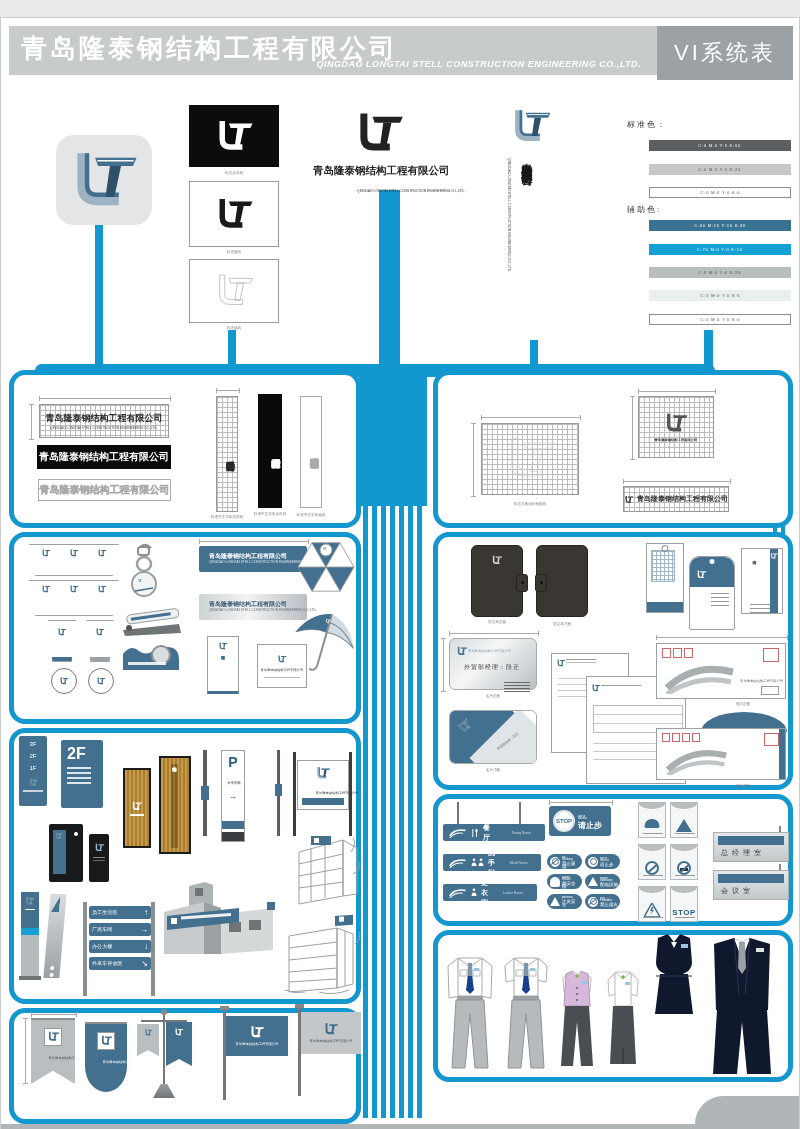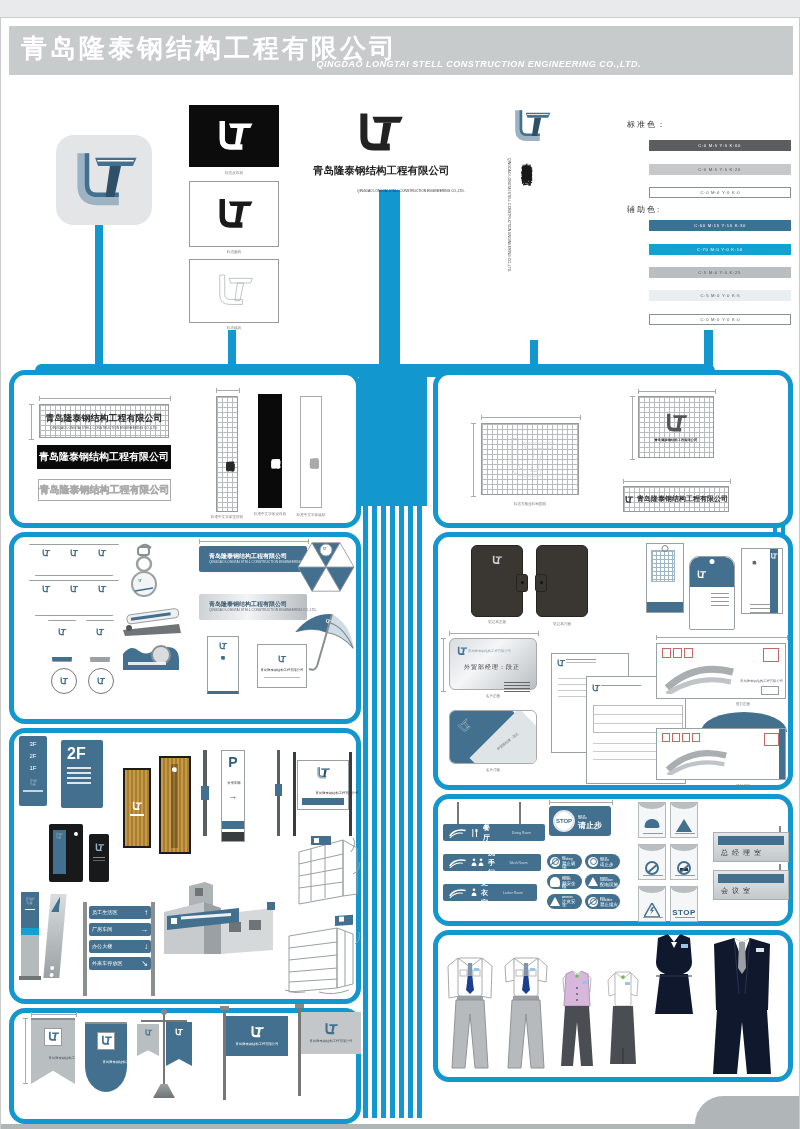--- a/index.html
+++ b/index.html
@@ -79,20 +79,23 @@
       <symbol id="swoosh" viewBox="0 0 26 16">
         <path d="M1,13 Q8,2 24,5" fill="none" stroke="currentColor" stroke-width="2.4"></path>
         <path d="M1,16 Q9,7 20,9" fill="none" stroke="currentColor" stroke-width="1.6"></path>
       </symbol>
     </defs>
   </svg>
 
   <div class="abs" style="left: 8px; top: 8px; width: 784px; height: 49px; background: rgb(199, 203, 204);"></div>
   <div class="abs" style="left:20px;top:13px;font-size:26px;font-weight:bold;color:#fff;letter-spacing:3px;">青岛隆泰钢结构工程有限公司</div>
   <div class="abs" style="left:240px;top:41px;width:400px;text-align:right;font-size:9px;font-weight:bold;font-style:italic;color:#fff;letter-spacing:.5px;">QINGDAO LONGTAI STELL CONSTRUCTION ENGINEERING CO.,LTD.</div>
+  <div class="abs" style="left: 656px; top: 8px; width: 136px; height: 54px; display: flex; align-items: center; justify-content: center; background: rgb(155, 161, 165);">
+    <span style="color:#fff;font-size:22px;letter-spacing:3px;">VI系统表</span>
+  </div>
 
   <div class="pipe" style="left:94px;top:207px;width:8px;height:146px;"></div>
   <div class="pipe" style="left:227px;top:312px;width:8px;height:42px;"></div>
   <div class="pipe" style="left:378px;top:172px;width:21px;height:182px;"></div>
   <div class="pipe" style="left:529px;top:322px;width:8px;height:32px;"></div>
   <div class="pipe" style="left:703px;top:312px;width:9px;height:36px;"></div>
   <div class="pipe" style="left:34px;top:346px;width:680px;height:13px;border-radius:7px;"></div>
   <div class="pipe" style="left:358px;top:352px;width:68px;height:136px;"></div>
   <div class="abs" style="left:362px;top:486px;width:59px;height:614px;background:repeating-linear-gradient(90deg,#1397cf 0 5px,transparent 5px 9px);"></div>
   <div class="pipe" style="left:772px;top:497px;width:4px;height:210px;"></div>

